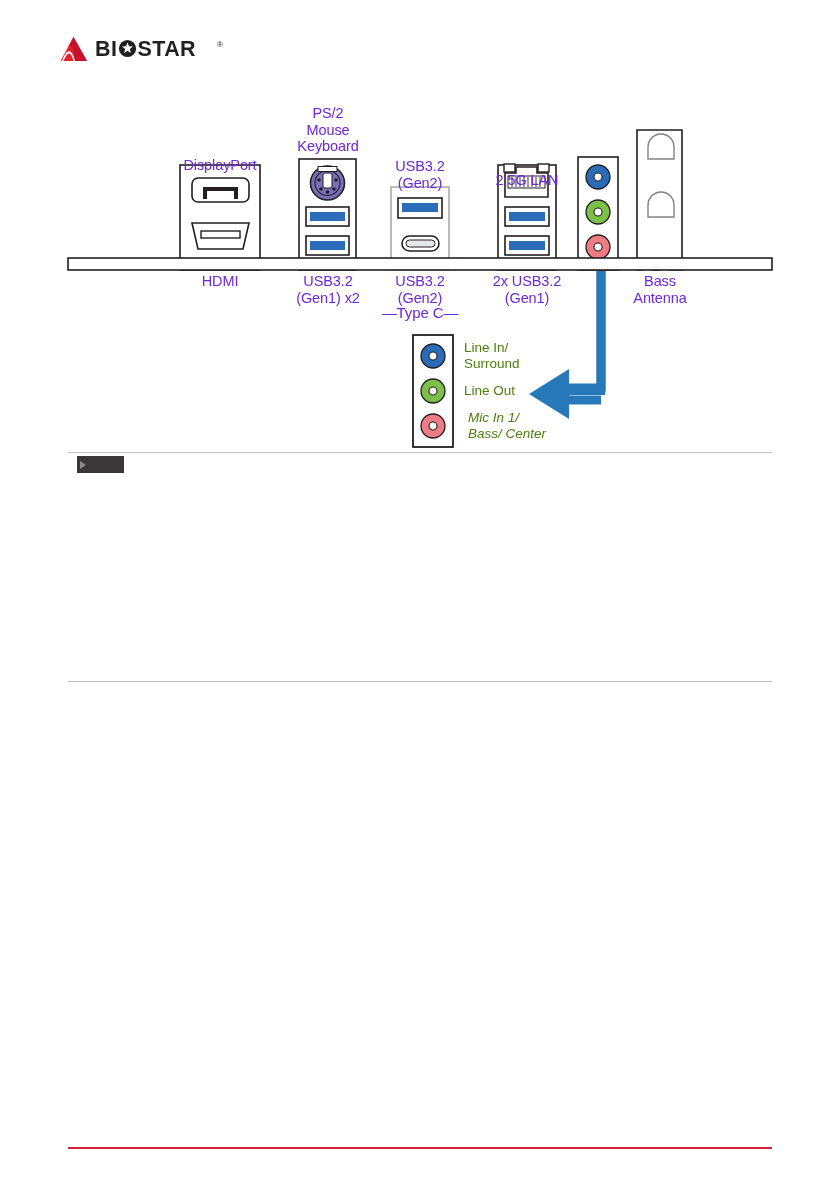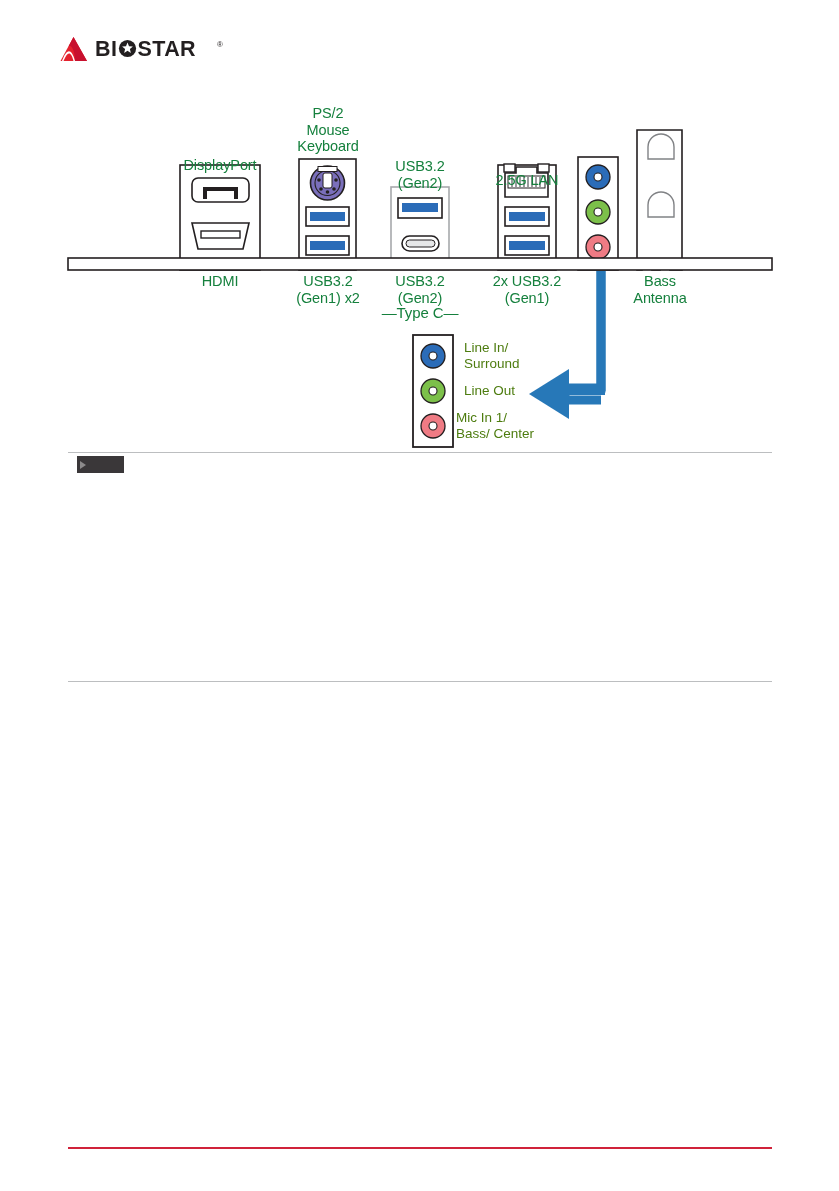--- a/index.html
+++ b/index.html
@@ -38,21 +38,21 @@
     height: 360px;
   }
   #io-diagram svg { display: block; }
 
   
   .diagram-label {
     position: absolute;
     font-family: "Liberation Sans", sans-serif;
     font-size: 14.5px;
     line-height: 16.5px;
-    color: #15803d;
+    color: #6d28d9;
     text-align: center;
     white-space: pre-line;
     letter-spacing: -0.1px;
   }
   .diagram-label.small {
     font-size: 15px;
     line-height: 13px;
   }
   .legend-label {
     position: absolute;
@@ -261,21 +261,21 @@
 (Gen1)</div>
 
   <div class="diagram-label" style="left:605px; top:178px; width:110px;">Bass
 Antenna</div>
 
   <div class="legend-label" style="left:464px; top:245px; width:160px;">Line In/
 Surround</div>
 
   <div class="legend-label" style="left:464px; top:288px; width:160px;">Line Out</div>
 
-  <div class="legend-label" style="left:456px; top:315px; width:170px;">Mic In 1/
+  <div class="legend-label" style="left:468px; top:315px; width:170px;font-style:italic;">Mic In 1/
 Bass/ Center</div>
 </div>
 
 <div class="hrule" id="rule-top"></div>
 
 <div id="note-block">
   <span id="note-caret"></span>
   <span></span>
 </div>
 

